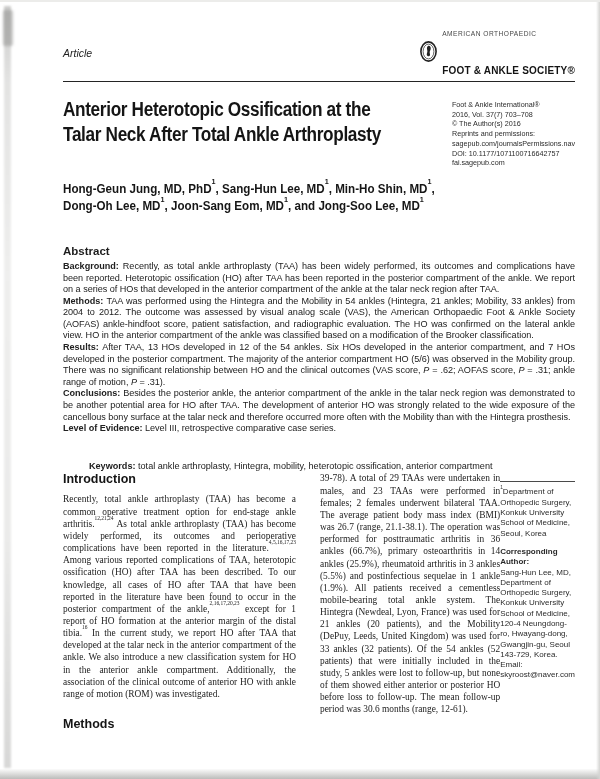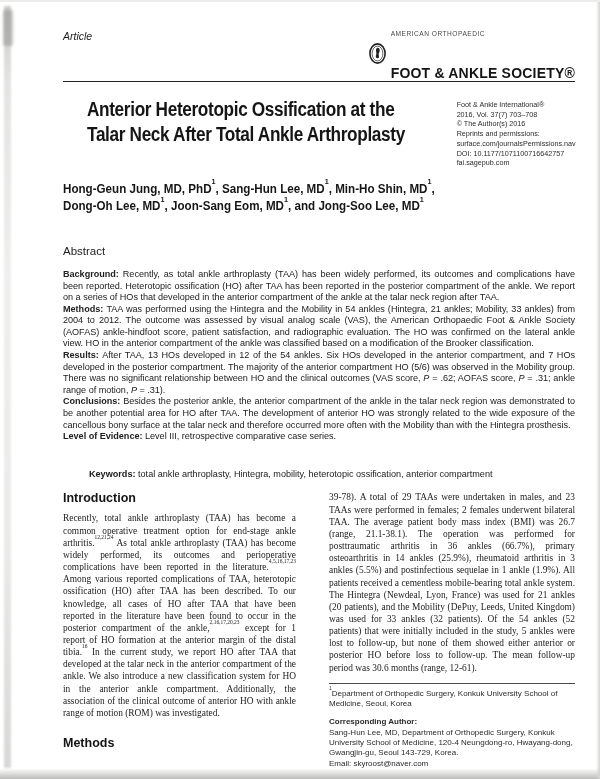--- a/index.html
+++ b/index.html
@@ -16,53 +16,53 @@
     opacity:.45;filter:blur(1px);}
   .corner-mark{position:absolute;left:3px;top:10px;width:10px;height:36px;background:#8e8e8c;
     opacity:.5;border-radius:2px;filter:blur(1.5px);}
   .edge-bottom{position:absolute;left:0;bottom:0;width:600px;height:10px;
     background:linear-gradient(180deg,rgba(233,233,231,.2),#b0b0ae);opacity:.85;}
   .edge-right{position:absolute;right:0;top:0;width:4px;height:100%;
     background:linear-gradient(90deg,rgba(255,255,255,0),#d4d4d2);}
   .edge-top{position:absolute;left:0;top:0;width:100%;height:2px;background:#ececea;}
 
   
-  .header{display:flex;justify-content:space-between;align-items:flex-start;
-    border-bottom:1.5px solid #242424;gap:43px;}
+  .header{display:flex;justify-content:space-between;align-items:center;
+    border-bottom:1.5px solid #242424;padding-bottom:5px;gap:43px;}
   .article-label{font-style:italic;font-size:10.5px;color:#222;}
   .logo{display:flex;align-items:center;gap:5px;margin-bottom:0px;}
   .logo-text{text-align:left;}
   .logo-line1{font-size:6.6px;letter-spacing:.5px;color:#474747;white-space:nowrap;}
-  .logo-line2{font-size:14px;font-weight:bold;letter-spacing:.2px;color:#141414;white-space:nowrap;margin-top:28px;}
+  .logo-line2{font-size:10px;font-weight:bold;letter-spacing:.2px;color:#141414;white-space:nowrap;margin-top:28px;}
 
   
   .main-row{display:flex;justify-content:space-between;margin-top:15px;}
-  .title-block{width:430px;margin-left:24px;}
+  .title-block{width:430px;}
   .title-line{font-size:20px;font-weight:bold;line-height:25px;letter-spacing:-.4px;
     white-space:nowrap;transform:scaleX(.86);transform-origin:left top;color:#151515;}
   .journal-info{width:130px;font-size:7.2px;line-height:9.7px;color:#2b2b2b;padding-top:3px;}
 
   
   .authors{margin-top:13px;font-weight:bold;font-size:12.5px;line-height:17.5px;color:#161616;
     transform:scaleX(.93);transform-origin:left top;white-space:nowrap;}
   .authors sup{font-size:62%;line-height:0;position:relative;top:-.45em;}
 
   
   .abstract{margin-top:29px;}
-  .abstract-heading{font-size:11.5px;font-weight:normal;margin-bottom:12px;}
+  .abstract-heading{font-size:11.5px;font-weight:bold;margin-bottom:4px;}
   .abstract p{margin:0;font-size:9.1px;line-height:11.6px;text-align:justify;
     letter-spacing:-.02px;color:#212121;}
   .abstract b,.keywords b{font-weight:bold;}
 
   .keywords{margin-top:26px;font-size:9.1px;line-height:11.6px;color:#212121;padding-left:26px;}
 
   
-  .columns{display:flex;gap:33px;margin-top:11px;}
+  .columns{display:flex;gap:24px;margin-top:0;}
   .col-left{width:233px;flex:none;}
-  .col-right{flex:1;display:flex;flex-direction:column;}
+  .col-right{flex:1;display:flex;flex-direction:row;}
   .section-heading{font-size:12.5px;font-weight:bold;margin:0 0 7px 0;color:#141414;}
   .heading-methods{margin-top:17px;}
   .body-text{font-family:"Liberation Serif",serif;font-size:9.4px;line-height:12.15px;
     text-align:justify;margin:0;color:#222;}
   .body-text sup{font-size:58%;line-height:0;position:relative;top:-.5em;}
 
   
   .footnotes{margin-top:9px;border-top:1px solid #4a4a4a;padding-top:5px;
     font-size:8px;line-height:10.3px;color:#2a2a2a;}
   .footnotes sup{font-size:60%;line-height:0;position:relative;top:-.4em;}
@@ -95,21 +95,21 @@
   <div class="main-row">
     <div class="title-block">
       <div class="title-line">Anterior Heterotopic Ossification at the</div>
       <div class="title-line">Talar Neck After Total Ankle Arthroplasty</div>
     </div>
     <div class="journal-info">
       <div>Foot &amp; Ankle International®</div>
       <div>2016, Vol. 37(7) 703–708</div>
       <div>© The Author(s) 2016</div>
       <div>Reprints and permissions:</div>
-      <div>surface.com/journalsPermissions.nav</div>
+      <div>sagepub.com/journalsPermissions.nav</div>
       <div>DOI: 10.1177/1071100716642757</div>
       <div>fai.sagepub.com</div>
     </div>
   </div>
 
   <div class="authors"><span>Hong-Geun Jung, MD, PhD</span><sup>1</sup><span>, Sang-Hun Lee, MD</span><sup>1</sup><span>, Min-Ho Shin, MD</span><sup>1</sup><span>,</span><br><span>Dong-Oh Lee, MD</span><sup>1</sup><span>, Joon-Sang Eom, MD</span><sup>1</sup><span>, and Jong-Soo Lee, MD</span><sup>1</sup></div>
 
   <div class="abstract">
     <div class="abstract-heading">Abstract</div>
     <p><b>Background: </b><span>Recently, as total ankle arthroplasty (TAA) has been widely performed, its outcomes and complications have been reported. Heterotopic ossification (HO) after TAA has been reported in the posterior compartment of the ankle. We report on a series of HOs that developed in the anterior compartment of the ankle at the talar neck region after TAA.</span></p>

